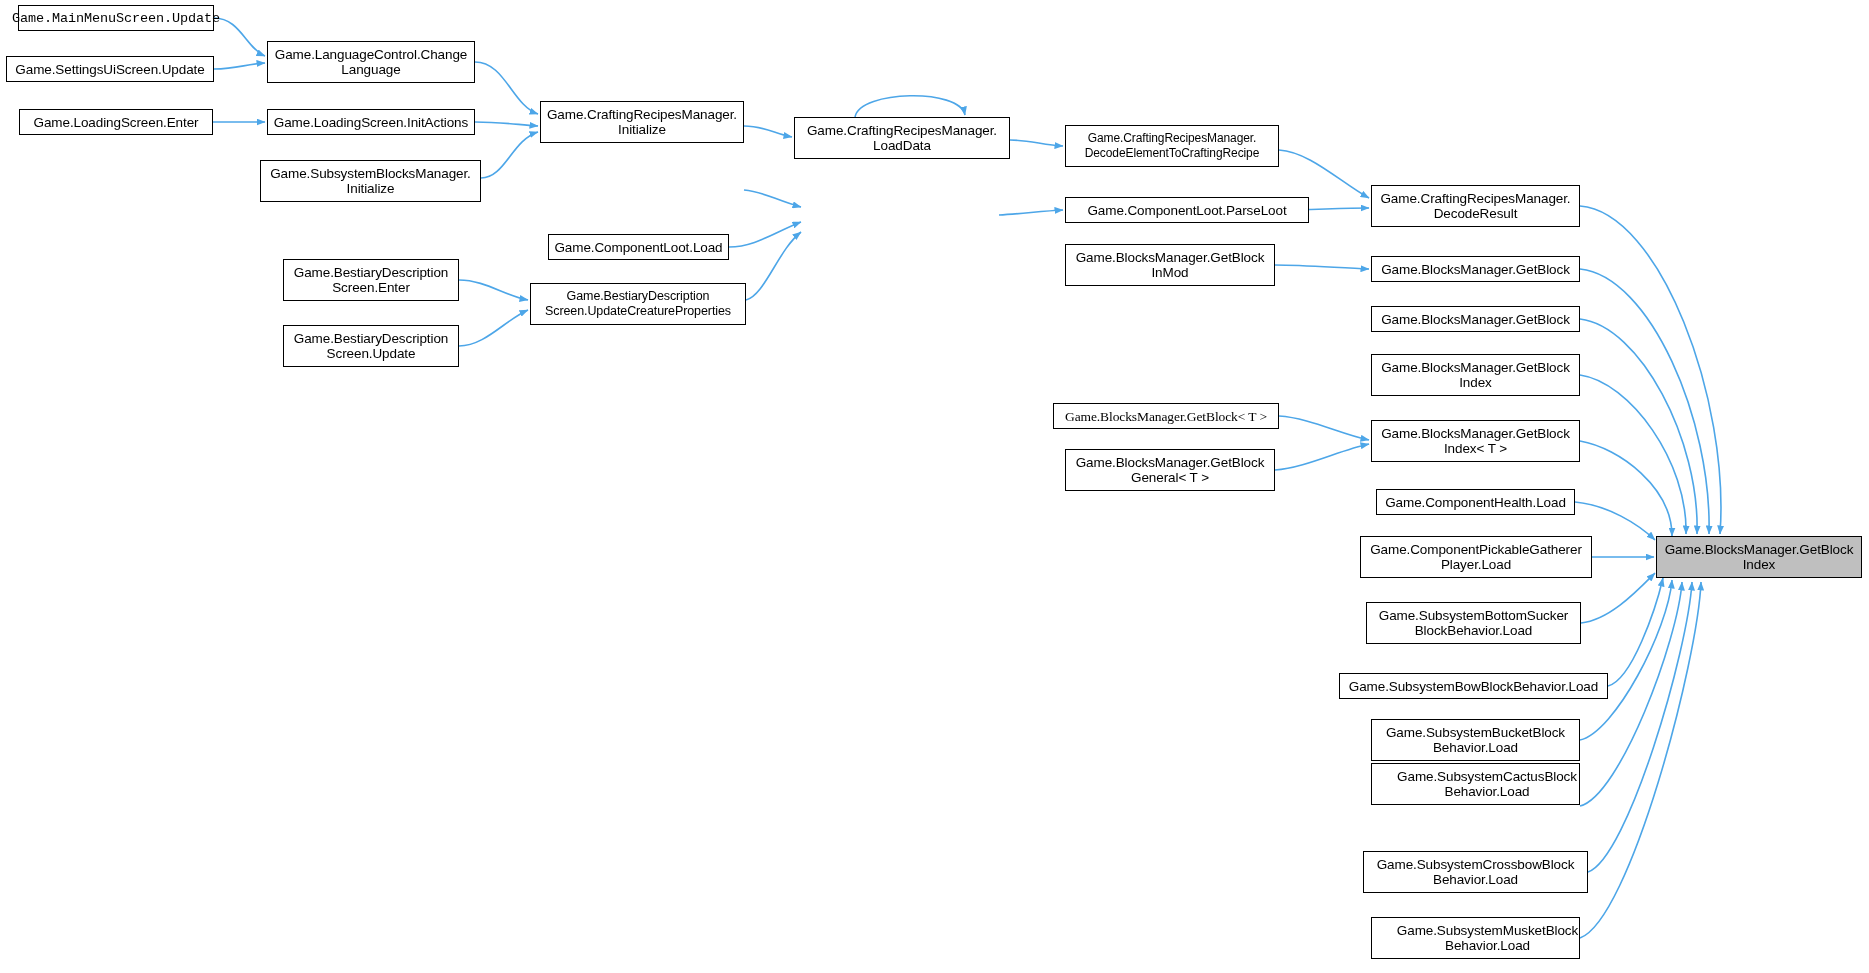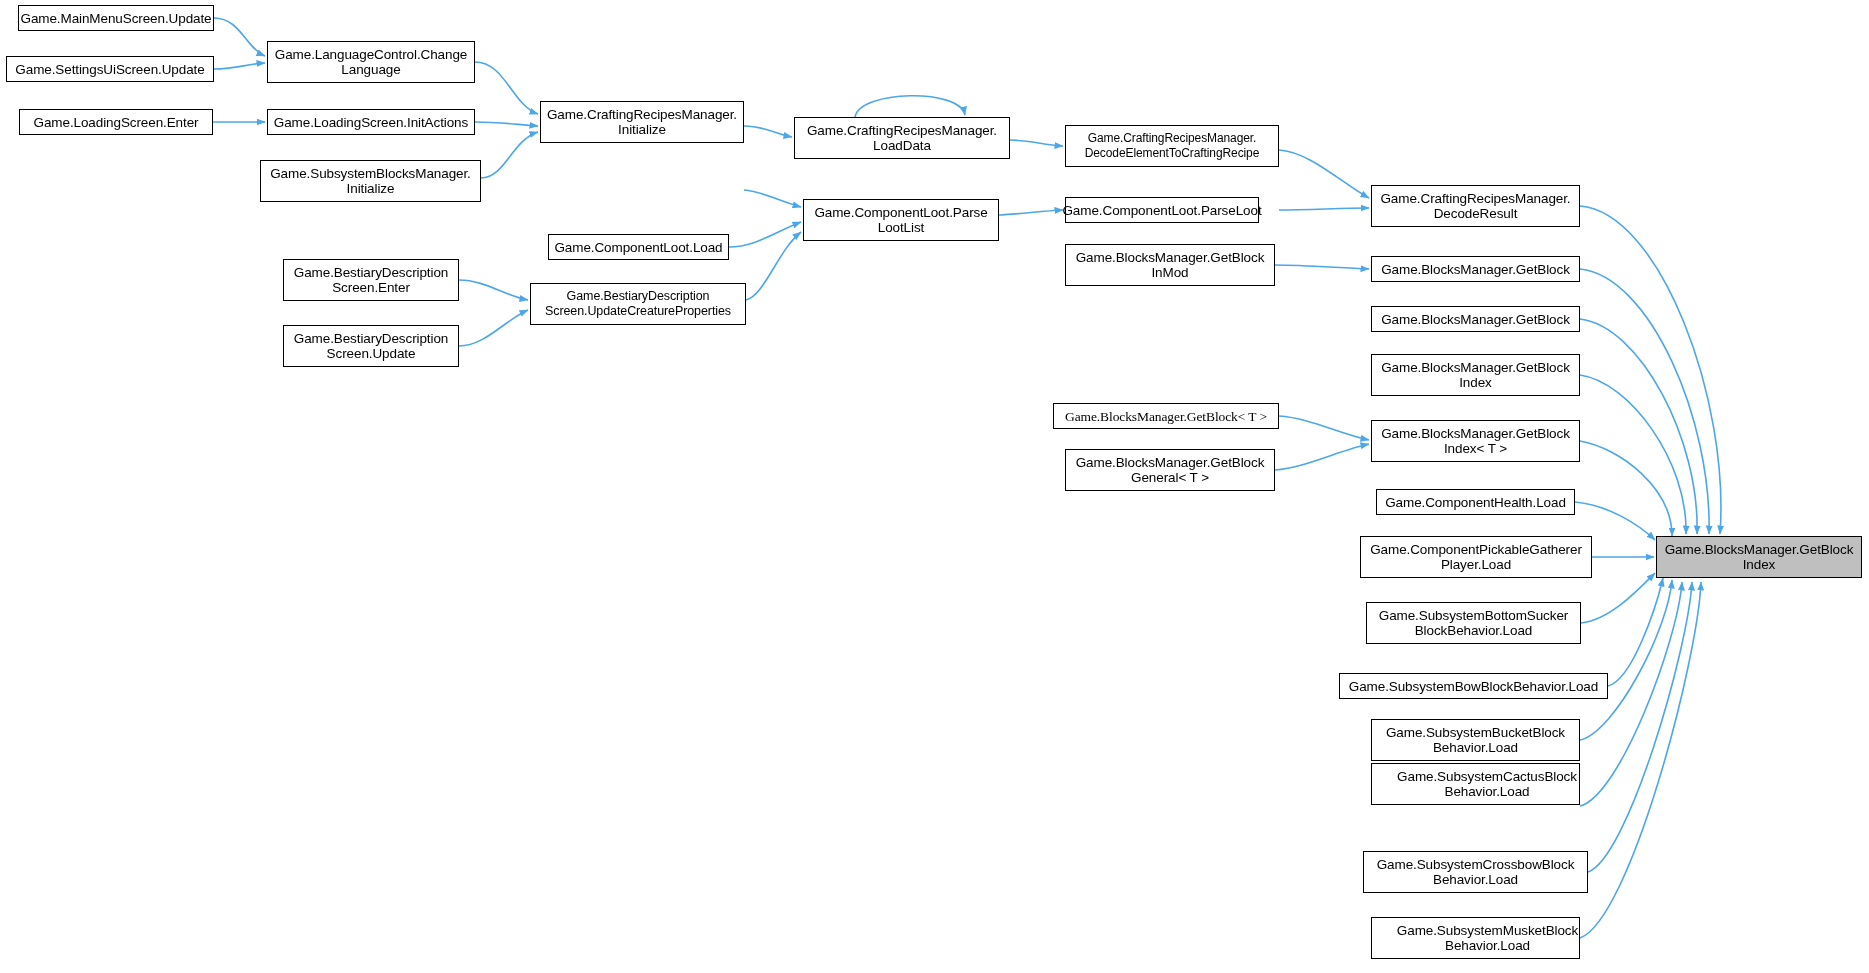--- a/index.html
+++ b/index.html
@@ -95,44 +95,42 @@
       <path d="M1592,557 C1615,557 1635,557 1654,557"></path>
       <path d="M1581,623 C1610,620 1638,590 1655,573"></path>
       <path d="M1608,686 C1632,680 1656,608 1663,578"></path>
       <path d="M1580,740 C1615,732 1668,630 1672,580"></path>
       <path d="M1580,806 C1620,796 1678,640 1682,582"></path>
       <path d="M1588,872 C1628,858 1688,650 1692,582"></path>
       <path d="M1580,938 C1630,920 1698,660 1701,582"></path>
     </g>
   </svg>
 
-  <div class="node" style="left:18px;top:5px;width:196px;height:26px;">Game.MainMenuScreen.Update</div>
+  <div class="node" style="left:18px;top:5px;width:196px;height:26px;font-family:Liberation Mono, monospace;">Game.MainMenuScreen.Update</div>
   <div class="node" style="left:6px;top:56px;width:208px;height:26px;">Game.SettingsUiScreen.Update</div>
   <div class="node" style="left:19px;top:109px;width:194px;height:26px;">Game.LoadingScreen.Enter</div>
   <div class="node" style="left:267px;top:41px;width:208px;height:42px;">Game.LanguageControl.Change
 Language</div>
   <div class="node" style="left:267px;top:109px;width:208px;height:26px;">Game.LoadingScreen.InitActions</div>
   <div class="node" style="left:260px;top:160px;width:221px;height:42px;">Game.SubsystemBlocksManager.
 Initialize</div>
   <div class="node" style="left:283px;top:259px;width:176px;height:42px;">Game.BestiaryDescription
 Screen.Enter</div>
   <div class="node" style="left:283px;top:325px;width:176px;height:42px;">Game.BestiaryDescription
 Screen.Update</div>
   <div class="node" style="left:540px;top:101px;width:204px;height:42px;">Game.CraftingRecipesManager.
 Initialize</div>
   <div class="node" style="left:548px;top:234px;width:181px;height:26px;">Game.ComponentLoot.Load</div>
   <div class="node" style="left:530px;top:283px;width:216px;height:42px;font-size:12.5px;">Game.BestiaryDescription
 Screen.UpdateCreatureProperties</div>
   <div class="node" style="left:794px;top:117px;width:216px;height:42px;">Game.CraftingRecipesManager.
 LoadData</div>
-  <div class="node" style="left:803px;top:199px;width:196px;height:42px;">Game.ComponentLoot.Parse
-LootList</div>
   <div class="node" style="left:1065px;top:125px;width:214px;height:42px;font-size:12px;">Game.CraftingRecipesManager.
 DecodeElementToCraftingRecipe</div>
-  <div class="node" style="left:1065px;top:197px;width:194px;height:26px;">Game.ComponentLoot.ParseLoot</div>
+  <div class="node" style="left:1065px;top:197px;width:244px;height:26px;">Game.ComponentLoot.ParseLoot</div>
   <div class="node" style="left:1065px;top:244px;width:210px;height:42px;">Game.BlocksManager.GetBlock
 InMod</div>
   <div class="node" style="left:1053px;top:403px;width:226px;height:26px;font-family:Liberation Serif, serif;">Game.BlocksManager.GetBlock&lt; T &gt;</div>
   <div class="node" style="left:1065px;top:449px;width:210px;height:42px;">Game.BlocksManager.GetBlock
 General&lt; T &gt;</div>
   <div class="node" style="left:1371px;top:185px;width:209px;height:42px;">Game.CraftingRecipesManager.
 DecodeResult</div>
   <div class="node" style="left:1371px;top:256px;width:209px;height:26px;">Game.BlocksManager.GetBlock</div>
   <div class="node" style="left:1371px;top:306px;width:209px;height:26px;">Game.BlocksManager.GetBlock</div>
   <div class="node" style="left:1371px;top:354px;width:209px;height:42px;">Game.BlocksManager.GetBlock

